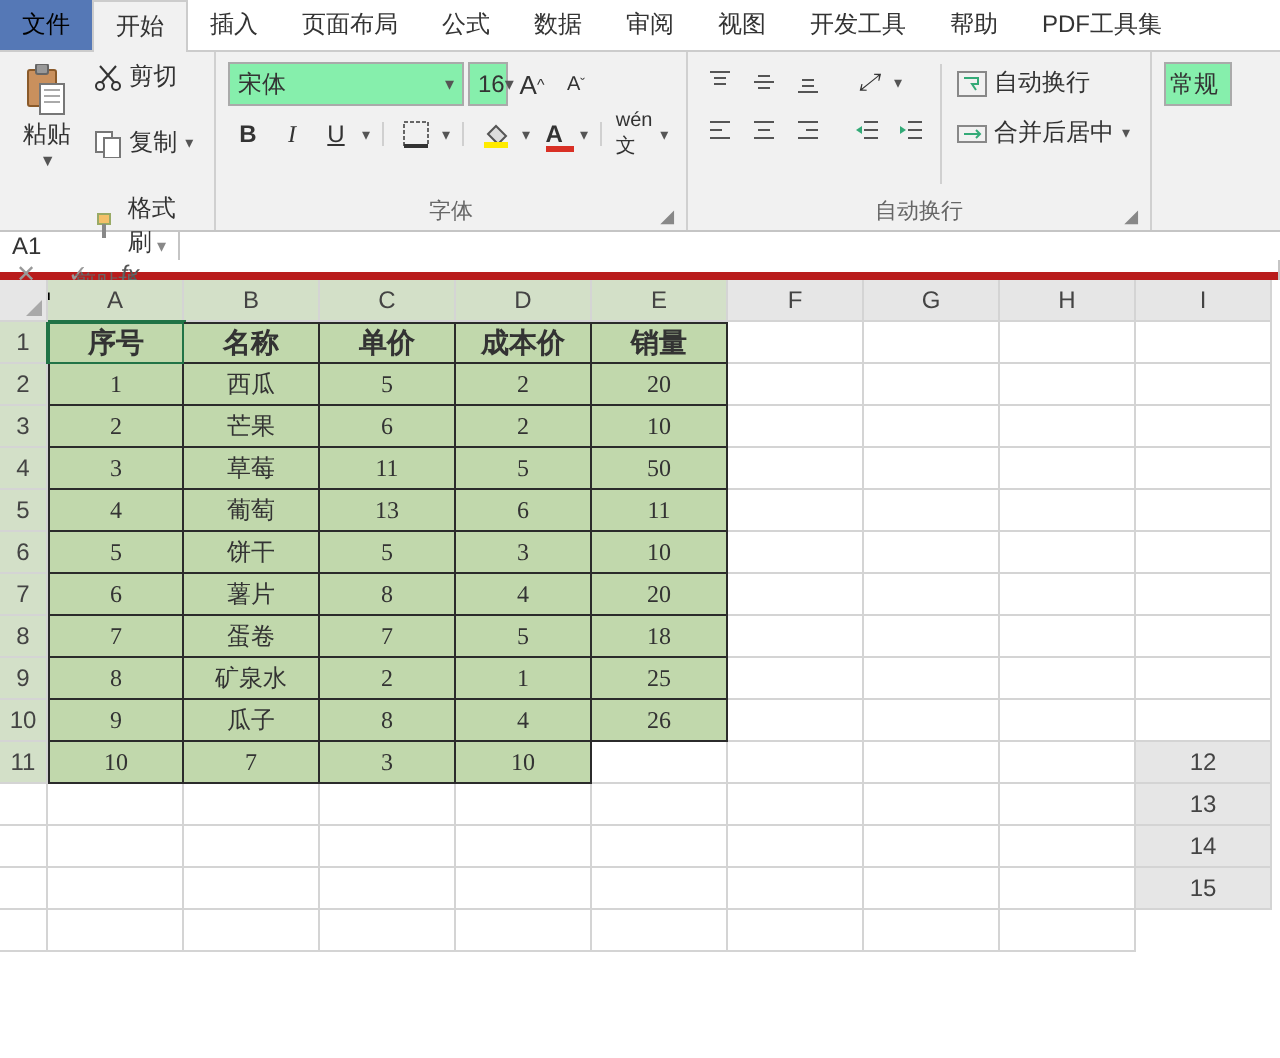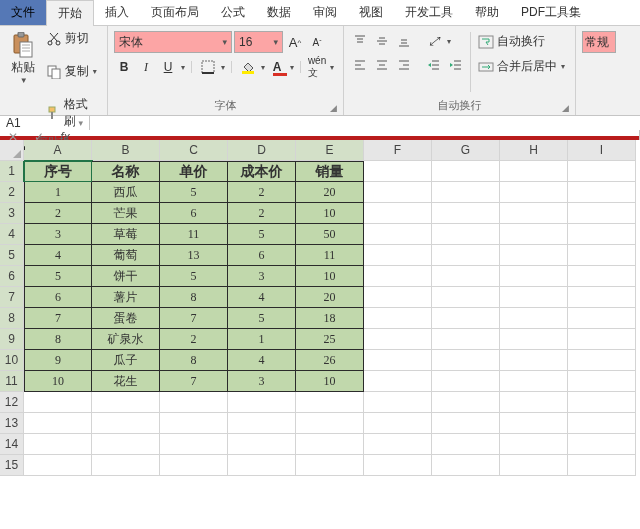--- a/index.html
+++ b/index.html
@@ -20,24 +20,24 @@
   
   .col { display: flex; flex-direction: column; gap: 12px; }
   .row { display: flex; align-items: center; gap: 2px; }
   .btn { padding: 2px 3px; display: flex; align-items: center; gap: 3px; cursor: pointer; border-radius: 2px; }
   .ico { width: 16px; height: 16px; display: inline-flex; align-items: center; justify-content: center; }
   .sep-v { width:1px; background:#d0d0d0; align-self:stretch; margin:4px 4px; }
   
   .paste-big { width: 36px; display:flex; flex-direction:column; align-items:center; padding:3px 2px; cursor:pointer; }
   .paste-big .ico { width:24px; height:28px; }
   
-  .combo { height: 22px; border:1px solid #aaa; background:#fca5a5; display:flex; align-items:center; padding:0 4px; font-size:12px; }
+  .combo { height: 22px; border:1px solid #aaa; background:#86efac; display:flex; align-items:center; padding:0 4px; font-size:12px; }
   .combo .caret { margin-left:auto; font-size:9px; color:#555; }
   .fontname { width: 118px; }
-  .fontsize { width: 49px; }
+  .fontsize { width: 20px; }
   
   .small-btn { width:20px; height:20px; display:flex; align-items:center; justify-content:center; cursor:pointer; border-radius:2px; font-size:12px; }
   .drop-caret { font-size:8px; color:#555; margin-left:1px; }
   
   
   .fx-row { height: 24px; border-bottom: 4px solid #b91c1c; display:flex; align-items:stretch; background:#fff;flex-direction:column; }
   .namebox { width: 90px; border-right:1px solid #c5c5c5; display:flex; align-items:center; padding:0 6px; }
   .namebox .caret { margin-left:auto; font-size:9px; color:#888; }
   .fx-btns { display:flex; align-items:center; border-right:1px solid #c5c5c5; }
   .fx-btn { width:26px; display:flex; align-items:center; justify-content:center; color:#999; cursor:pointer; }
@@ -447,21 +447,20 @@
       <div class="cell data">瓜子</div>
       <div class="cell data">8</div>
       <div class="cell data">4</div>
       <div class="cell data">26</div>
       <div class="cell"></div>
       <div class="cell"></div>
       <div class="cell"></div>
       <div class="cell"></div>
       <div class="rowhdr active">11</div>
       <div class="cell data table-left">10</div>
-      <div class="cell data">花生</div>
       <div class="cell data">7</div>
       <div class="cell data">3</div>
       <div class="cell data">10</div>
       <div class="cell"></div>
       <div class="cell"></div>
       <div class="cell"></div>
       <div class="cell"></div>
       <div class="rowhdr">12</div>
       <div class="cell"></div>
       <div class="cell"></div>

